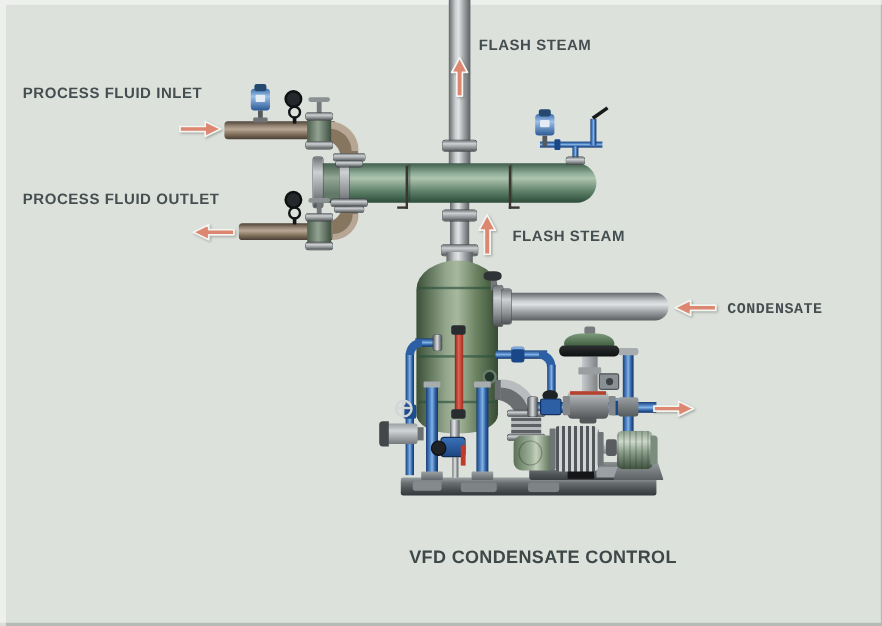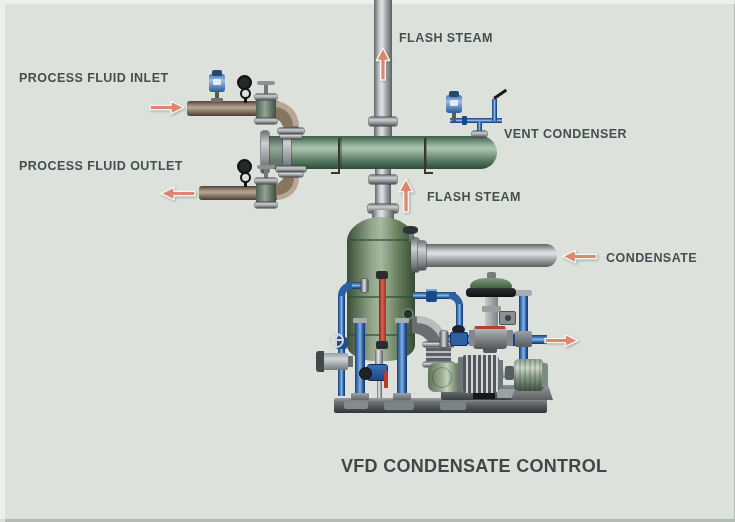--- a/index.html
+++ b/index.html
@@ -1,20 +1,20 @@
 <!DOCTYPE html>
 <html><head>
 <meta charset="utf-8">
 <style>
   html,body{margin:0;padding:0;background:#c7ccc7;font-family:"Liberation Sans",sans-serif;}
   #stage{position:relative;width:735px;height:522px;margin:0 auto;background:#dce1db;overflow:hidden;
          box-shadow:inset 5px 4px 0 rgba(255,255,255,.5), inset -1px -3px 0 rgba(148,156,148,.55);}
   .abs{position:absolute;}
   .lbl{position:absolute;font-weight:700;font-size:12.5px;line-height:1.1;color:#454e50;letter-spacing:.45px;white-space:nowrap;}
-  .title{position:absolute;font-weight:700;font-size:18px;color:#3f4849;letter-spacing:.3px;white-space:nowrap;}
+  .title{position:absolute;font-weight:700;font-size:15px;color:#3f4849;letter-spacing:.3px;white-space:nowrap;}
   .pipeh-gray{background:linear-gradient(180deg,#63676a 0%,#c9cdcf 30%,#e0e3e4 42%,#9fa3a6 68%,#5c6063 100%);}
   .pipev-gray{background:linear-gradient(90deg,#63676a 0%,#c9cdcf 30%,#e0e3e4 45%,#9fa3a6 70%,#5c6063 100%);}
   .pipeh-brown{background:linear-gradient(180deg,#4e4238 0%,#9e8d7c 30%,#b7a694 45%,#86755f 70%,#4a3f35 100%);}
   .pipeh-blue{background:linear-gradient(180deg,#173f78 0%,#5d92d2 38%,#85b4e6 50%,#2c5ea2 78%,#133669 100%);}
   .pipev-blue{background:linear-gradient(90deg,#173f78 0%,#5d92d2 38%,#85b4e6 50%,#2c5ea2 78%,#133669 100%);}
   .flange{background:linear-gradient(90deg,#55595c,#bdc1c3 35%,#d6d9da 50%,#8e9295 75%,#4c5052);border-radius:2px;box-shadow:0 0 0 .5px #3e4345;}
   .flangeh{background:linear-gradient(180deg,#707476,#cdd1d3 30%,#8c9093 70%,#4f5355);border-radius:2px;box-shadow:0 0 0 .5px #3e4345;}
   .green-h{background:linear-gradient(180deg,#3f5d4b 0%,#8fae97 26%,#aec4af 38%,#5d7f68 72%,#2c4b39 100%);}
   .green-v{background:linear-gradient(90deg,#3a4f36 0%,#93a68c 36%,#a7b89e 50%,#6a8160 74%,#364b33 100%);}
   .bend{position:absolute;box-sizing:border-box;background:transparent;}
@@ -200,20 +200,19 @@
   <div class="abs" style="left:482px;top:306px;width:19px;height:6px;background:#9a9ea1;border-radius:1px;z-index:5;"></div>
   <div class="abs" style="left:499px;top:311px;width:17px;height:14px;background:#899194;border:1px solid #4f5456;border-radius:2px;box-sizing:border-box;z-index:5;"></div>
   <div class="abs" style="left:505px;top:315px;width:6px;height:6px;background:#3d4244;border-radius:50%;z-index:6;"></div>
   <div class="abs" style="left:473px;top:326px;width:34px;height:23px;background:linear-gradient(180deg,#c2c6c8,#8d9194 45%,#54585b);border-radius:4px;z-index:5;"></div>
   <div class="abs" style="left:475px;top:326px;width:30px;height:3px;background:#b5412f;z-index:6;"></div>
   <div class="abs" style="left:469px;top:330px;width:6px;height:16px;background:#84888b;border-radius:1px;z-index:6;"></div>
   <div class="abs" style="left:507px;top:330px;width:6px;height:16px;background:#84888b;border-radius:1px;z-index:6;"></div>
   <div class="abs" style="left:483px;top:348px;width:14px;height:5px;background:#54585b;border-radius:0 0 2px 2px;z-index:6;"></div>
 
   <div class="lbl" style="left:399px;top:32px;">FLASH STEAM</div>
-  <div class="lbl" style="left:504px;top:128px;">VENT CONDENSER</div>
   <div class="lbl" style="left:427px;top:191px;">FLASH STEAM</div>
   <div class="lbl" style="left:19px;top:72px;">PROCESS FLUID INLET</div>
   <div class="lbl" style="left:19px;top:160px;">PROCESS FLUID OUTLET</div>
-  <div class="lbl" style="left:606px;top:252px;">CONDENSATE</div>
+  <div class="lbl" style="left:606px;top:252px;font-family:Liberation Mono, monospace;">CONDENSATE</div>
   <div class="title" style="left:341px;top:456px;">VFD CONDENSATE CONTROL</div>
 
 </div>
 
 </body></html>

